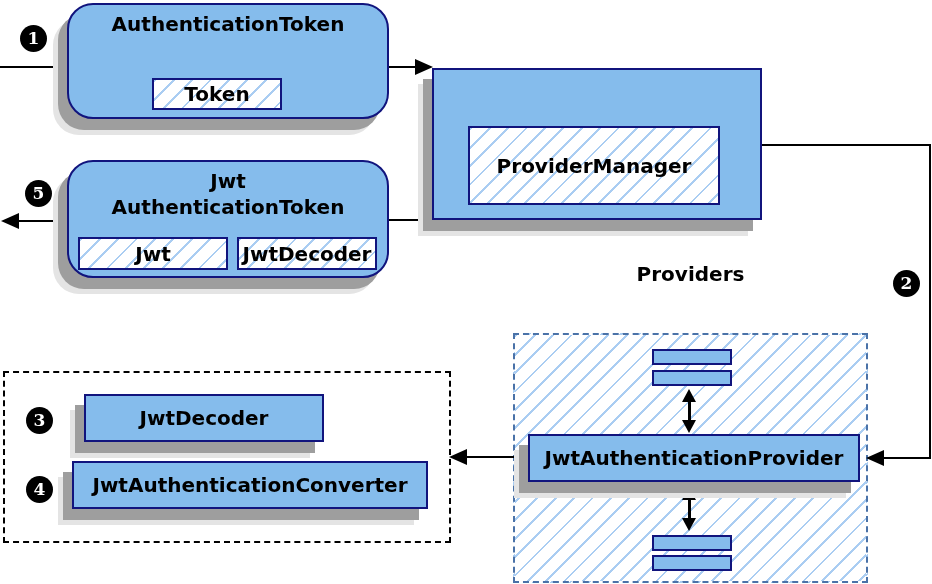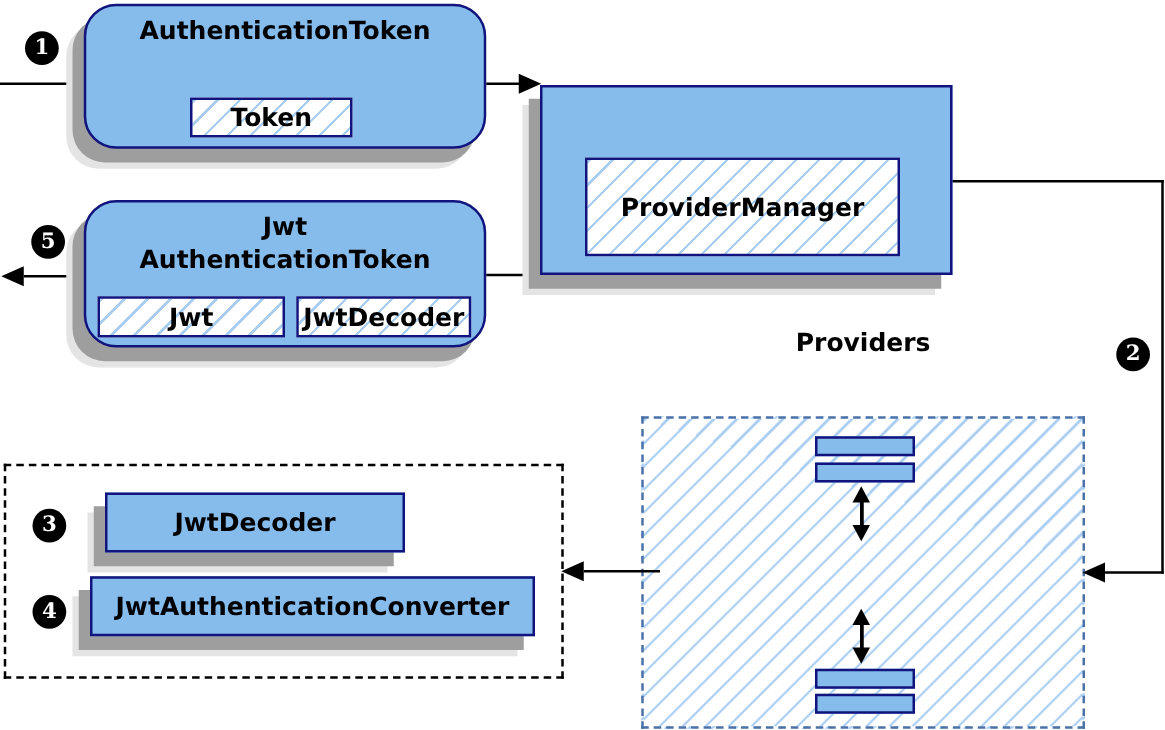--- a/index.html
+++ b/index.html
@@ -116,20 +116,23 @@
 
   <div class="node round" style="left:67px;top:160px;width:322px;height:118px">
     <div class="node-title">
       <div>Jwt</div>
       <div>AuthenticationToken</div>
     </div>
     <div class="inner hatch" style="left:9px;top:75px;width:150px;height:33px">Jwt</div>
     <div class="inner hatch" style="left:168px;top:75px;width:140px;height:33px">JwtDecoder</div>
   </div>
 
+  <div class="node" style="left:528px;top:434px;width:332px;height:48px">
+    <div class="center-label">JwtAuthenticationProvider</div>
+  </div>
 
   <div class="node" style="left:84px;top:394px;width:240px;height:48px">
     <div class="center-label">JwtDecoder</div>
   </div>
 
   <div class="node" style="left:72px;top:461px;width:356px;height:48px">
     <div class="center-label">JwtAuthenticationConverter</div>
   </div>
 
   <div class="group-label">

